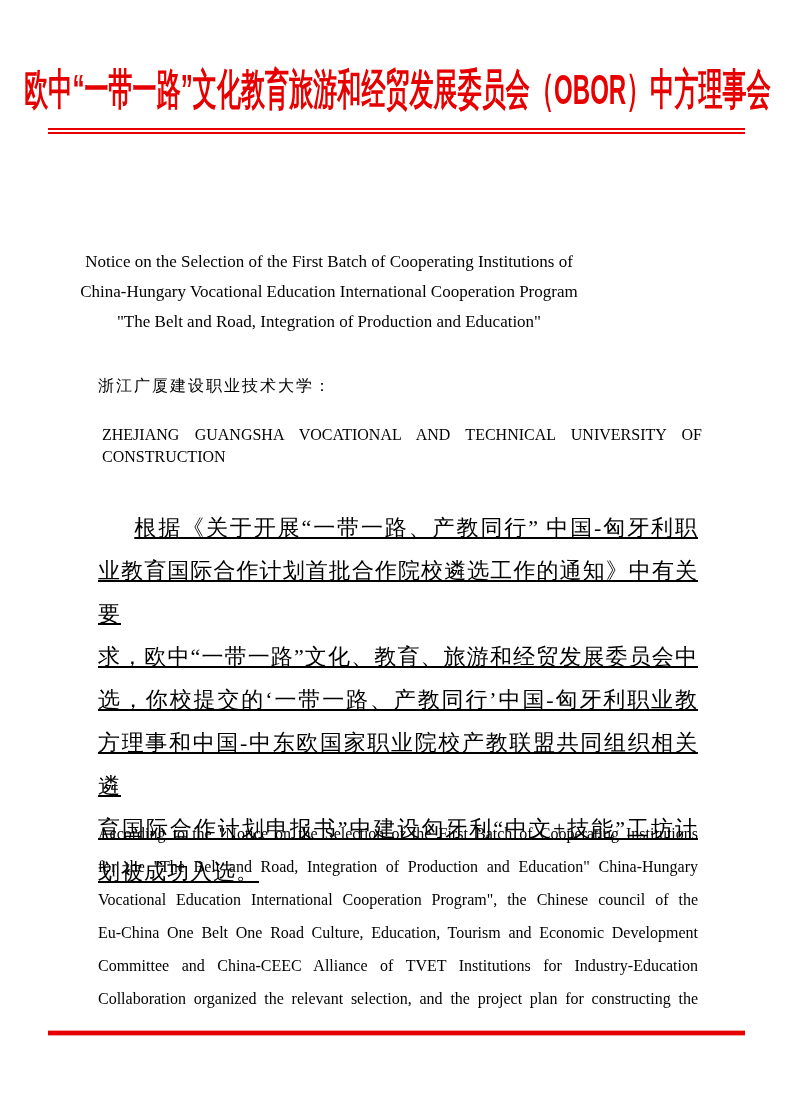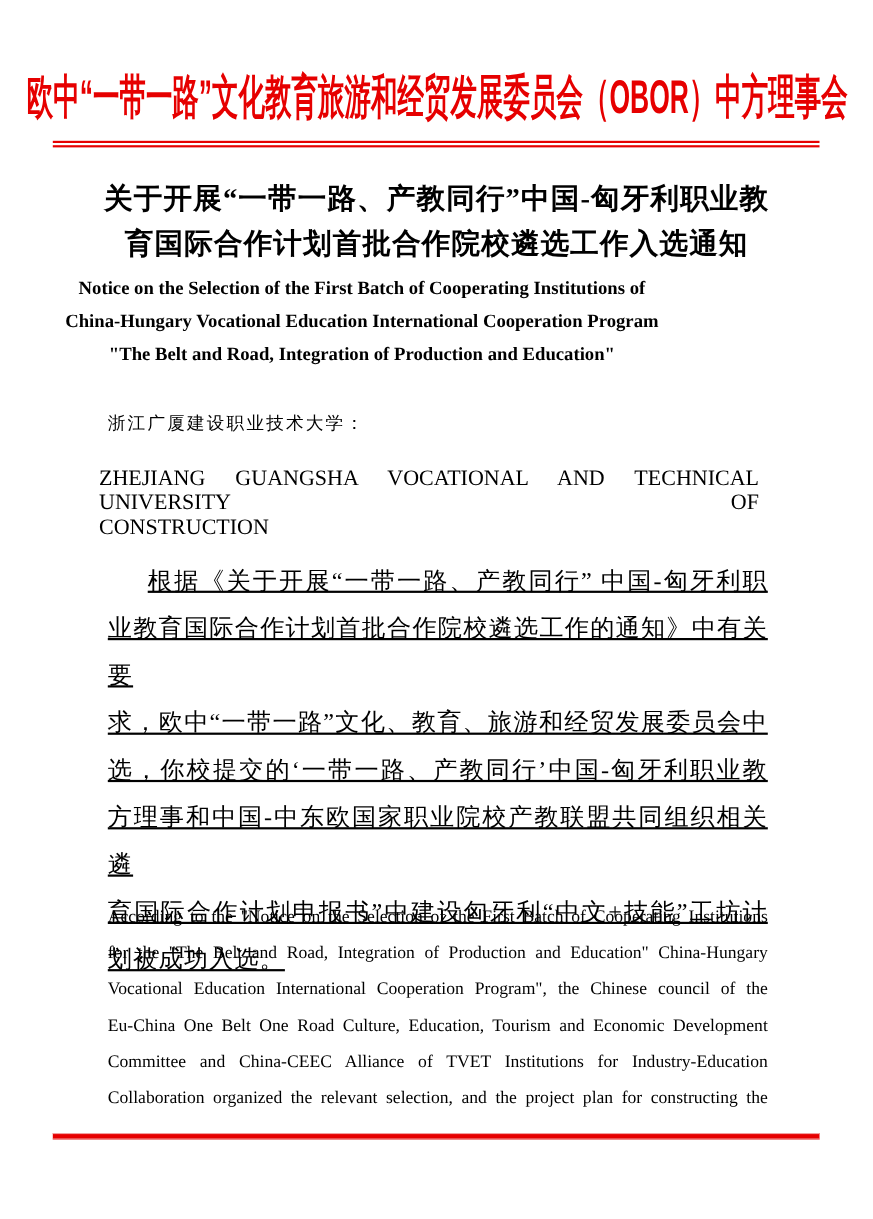--- a/index.html
+++ b/index.html
@@ -52,39 +52,39 @@
     font-weight: bold;
     font-size: 26px;
     line-height: 41px;
     letter-spacing: 1px;
   }
   .en-title {
     position: absolute;
     top: 247px; left: 0;
     width: 658px;
     text-align: center;
-    font-weight: bold;
+    font-weight: normal;
     font-size: 17px;
     line-height: 30px;
   }
 
   
   .addressee {
     position: absolute;
     top: 372px; left: 98px;
     width: 600px;
     font-size: 16px;
     line-height: 28px;
     letter-spacing: 2px;
   }
   .univ-en {
     position: absolute;
-    top: 424px; left: 90px;
+    top: 424px; left: 102px;
     width: 600px;
-    font-size: 20px;
+    font-size: 16px;
     line-height: 22px;
   }
 
   
   .cn-para {
     position: absolute;
     top: 506px; left: 98px;
     width: 600px;
     font-size: 22px;
     line-height: 43px;
@@ -126,24 +126,20 @@
 <body>
 
 <div class="page">
 
   <div class="org-banner">
     <span class="org-banner-text">欧中“一带一路”文化教育旅游和经贸发展委员会（OBOR）中方理事会</span>
   </div>
 
   <div class="header-rule"></div>
 
-  <div class="cn-title">
-    <div>关于开展“一带一路、产教同行”中国-匈牙利职业教</div>
-    <div>育国际合作计划首批合作院校遴选工作入选通知</div>
-  </div>
 
   <div class="en-title">
     <div>Notice on the Selection of the First Batch of Cooperating Institutions of</div>
     <div>China-Hungary Vocational Education International Cooperation Program</div>
     <div>"The Belt and Road, Integration of Production and Education"</div>
   </div>
 
   <div class="addressee">浙江广厦建设职业技术大学：</div>
 
   <div class="univ-en">

